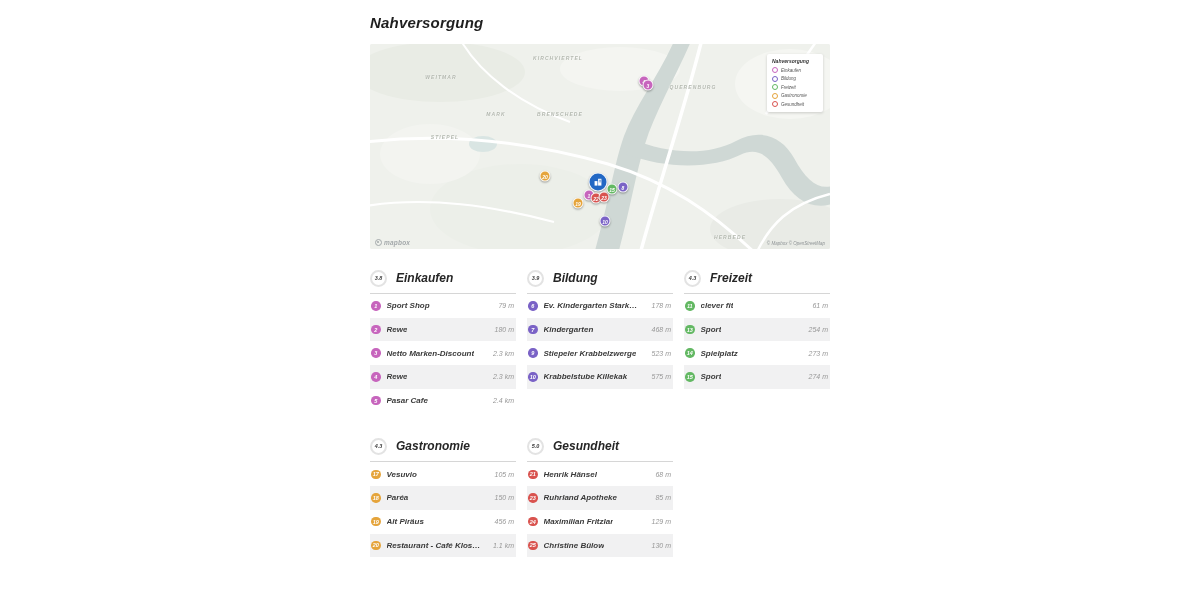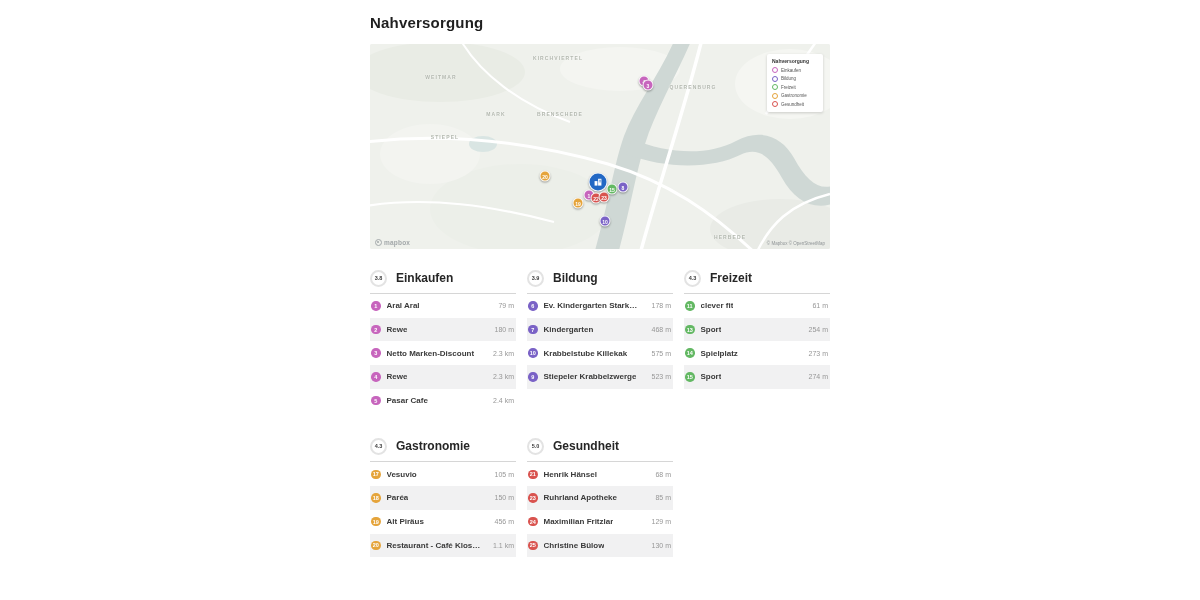--- a/index.html
+++ b/index.html
@@ -2,21 +2,21 @@
 <html style="--c-einkaufen: #c765bd; --c-bildung: #7a62c6; --c-freizeit: #63b863; --c-gastronomie: #e5a43b; --c-gesundheit: #d9534f; --c-marker_main: #2268c4;"><head>
 <meta charset="utf-8">
 <style>
   * { box-sizing: border-box; margin: 0; padding: 0; }
   html,body { background:#fff; }
   body {
     width:1200px; height:600px; overflow:hidden;
     font-family:"Liberation Sans", sans-serif;
     -webkit-font-smoothing:antialiased;
   }
-  .content { width:460px; margin:0 auto; padding-top:14px; }
+  .content { width:460px; margin:0 auto; padding-top:14px;font-style:italic; }
 
   h1.page-title {
     font-size:15px; font-weight:700; color:#1f1f1f; letter-spacing:.2px;
     margin-bottom:13px;
   }
 
   
   .map {
     position:relative; width:460px; height:205px; border-radius:2px;
     overflow:hidden; background:#eff1ec;
@@ -212,21 +212,21 @@
   <div class="sections">
 
     <section class="section">
       <div class="sec-head">
         <span class="badge">3.8</span>
         <h2>Einkaufen</h2>
       </div>
       <div class="rows">
         <div class="row">
           <span class="num c-einkaufen">1</span>
-          <span class="nm">Aral Aral</span>
+          <span class="nm">Sport Shop</span>
           <span class="dist">79 m</span>
         </div>
         <div class="row">
           <span class="num c-einkaufen">2</span>
           <span class="nm">Rewe</span>
           <span class="dist">180 m</span>
         </div>
         <div class="row">
           <span class="num c-einkaufen">3</span>
           <span class="nm">Netto Marken-Discount</span>
@@ -255,29 +255,29 @@
           <span class="num c-bildung">6</span>
           <span class="nm">Ev. Kindergarten Starke Mä...</span>
           <span class="dist">178 m</span>
         </div>
         <div class="row">
           <span class="num c-bildung">7</span>
           <span class="nm">Kindergarten</span>
           <span class="dist">468 m</span>
         </div>
         <div class="row">
+          <span class="num c-bildung">9</span>
+          <span class="nm">Stiepeler Krabbelzwerge</span>
+          <span class="dist">523 m</span>
+        </div>
+        <div class="row">
           <span class="num c-bildung">10</span>
           <span class="nm">Krabbelstube Killekak</span>
           <span class="dist">575 m</span>
         </div>
-        <div class="row">
-          <span class="num c-bildung">9</span>
-          <span class="nm">Stiepeler Krabbelzwerge</span>
-          <span class="dist">523 m</span>
-        </div>
       </div>
     </section>
 
     <section class="section">
       <div class="sec-head">
         <span class="badge">4.3</span>
         <h2>Freizeit</h2>
       </div>
       <div class="rows">
         <div class="row">

